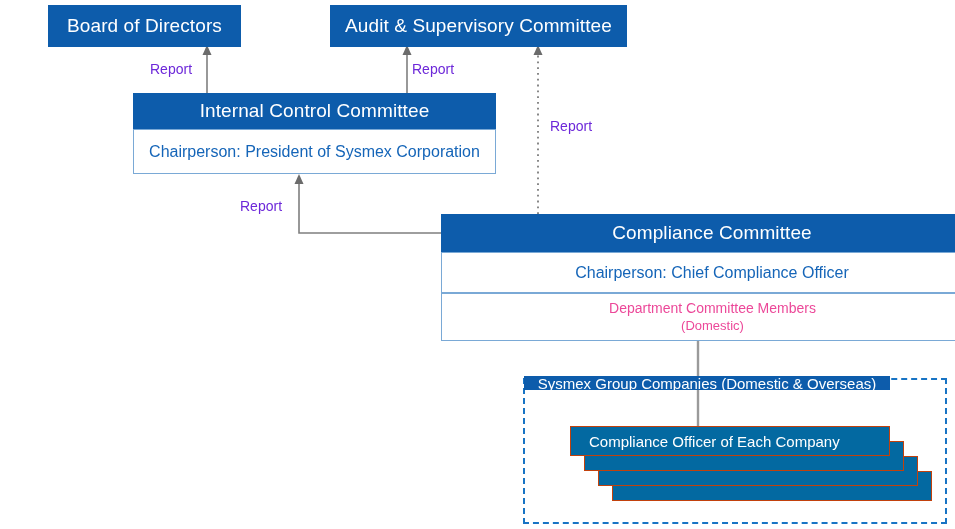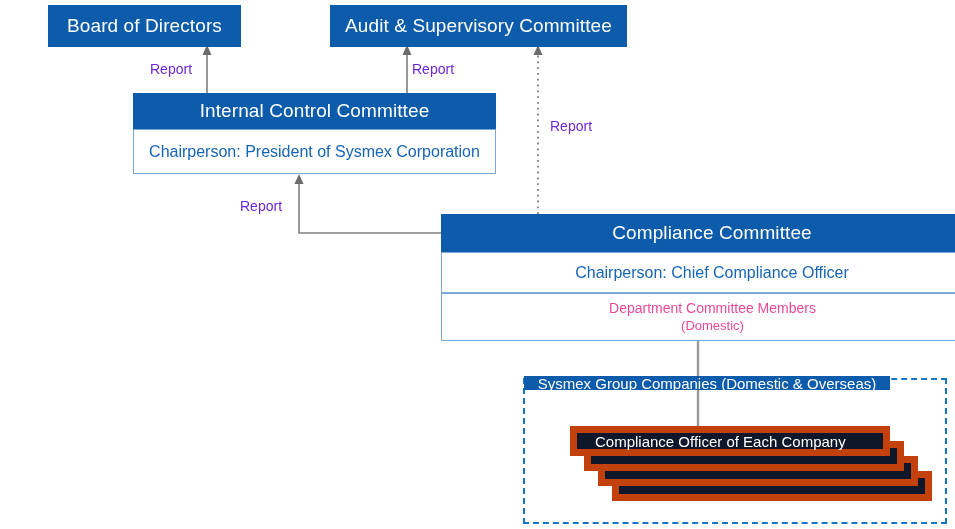--- a/index.html
+++ b/index.html
@@ -67,23 +67,23 @@
     font-size: 16px;
   }
   .member-label {
     font-size: 14px;
   }
   .member-sub {
     font-size: 13px;
   }
   .light-box {
     position: absolute;
-    background: #0f172a;
+    background: #0369a1;
     box-sizing: border-box;
-    border: 7px solid #c2410c;
+    border: 1px solid #c2410c;
   }
   .light-front {
     display: flex;
     align-items: center;
     justify-content: flex-start;
     color: #ffffff;
     font-size: 15px;
     padding-left: 18px;
   }
   .dashed-area {

